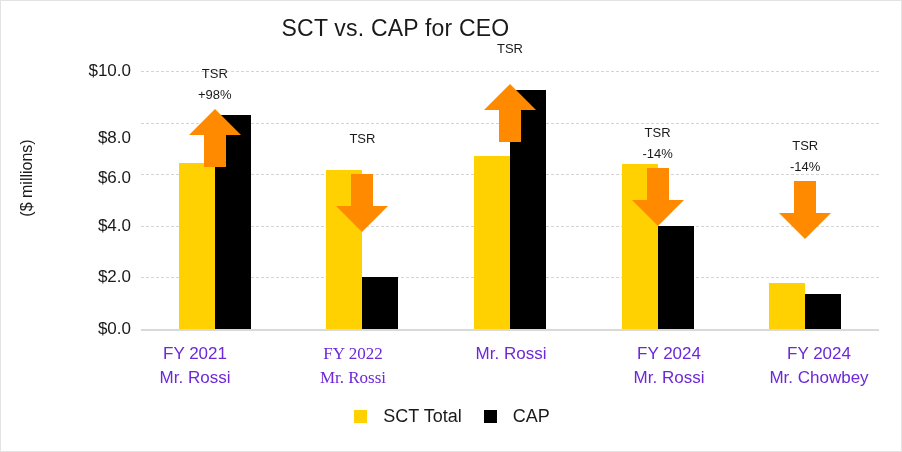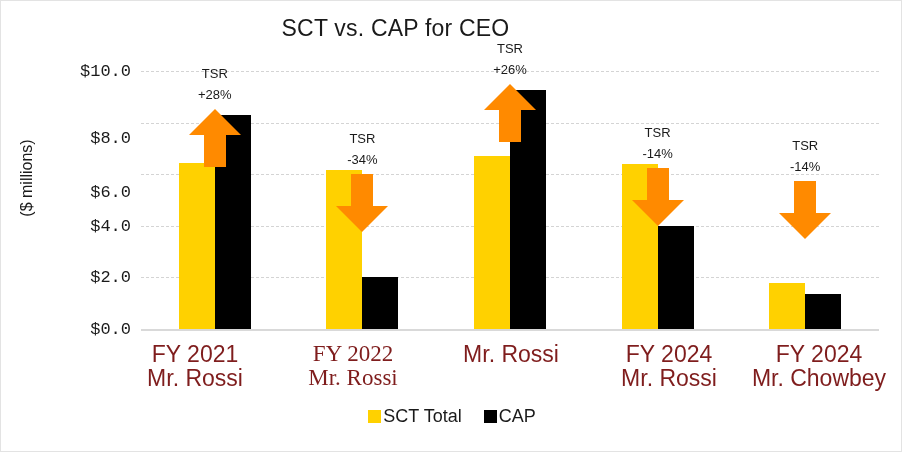--- a/index.html
+++ b/index.html
@@ -55,21 +55,20 @@
     border-top: 2px solid #d9d9d9;
   }
   .ytick {
     position: absolute;
     left: 52px;
     width: 78px;
     text-align: right;
     font-size: 17px;
     color: #1a1a1a;
     transform: translateY(-50%);
-    font-family: Liberation Mono, monospace;
   }
 
   
   .bar {
     position: absolute;
     bottom: 0;
   }
   .bar.sct { background: #FFD100; }
   .bar.cap { background: #000000; }
 
@@ -82,52 +81,52 @@
     color: #1a1a1a;
     white-space: pre;
   }
 
   .arrow-wrap { position: absolute; }
 
   
   .cat-label {
     position: absolute;
     text-align: center;
-    font-size: 23px;
+    font-size: 17px;
     line-height: 24px;
-    color: #7f1d1d;
+    color: #6d28d9;
   }
 
   
   #legend {
     position: absolute;
     left: 0; top: 405px; width: 902px;
     display: flex;
     justify-content: center;
     align-items: center;
     gap: 22px;
   }
-  .legend-item { display: flex; align-items: center; gap: 2px; }
+  .legend-item { display: flex; align-items: center; gap: 16px; }
   .legend-swatch { width: 13px; height: 13px; display: inline-block; }
   .legend-swatch.sct { background: #FFD100; }
   .legend-swatch.cap { background: #000000; }
   .legend-text { font-size: 18px; color: #1a1a1a; }
 </style>
 </head>
 <body>
 
 <div id="chart-root">
 
   <div id="chart-title">SCT vs. CAP for CEO</div>
 
   <div id="y-axis-title">($ millions)</div>
 
   <div class="ytick" style="top:70px;">$10.0</div>
   <div class="ytick" style="top:137px;">$8.0</div>
-  <div class="ytick" style="top:191px;">$6.0</div>
+  <div class="ytick" style="top:177px;">$6.0</div>
   <div class="ytick" style="top:224.8px;">$4.0</div>
   <div class="ytick" style="top:276.4px;">$2.0</div>
   <div class="ytick" style="top:328px;">$0.0</div>
 
   <div id="plot-area">
 
     <div class="gridline" style="top:0px;"></div>
     <div class="gridline" style="top:51.6px;"></div>
     <div class="gridline" style="top:103.2px;"></div>
     <div class="gridline" style="top:154.8px;"></div>
@@ -143,29 +142,29 @@
         <div class="bar cap" style="left: 369px; width: 36px; height: 238.65px;"></div>
         <div class="bar sct" style="left: 480.6px; width: 36px; height: 165.12px;"></div>
         <div class="bar cap" style="left: 516.6px; width: 36px; height: 103.2px;"></div>
         <div class="bar sct" style="left: 628.2px; width: 36px; height: 46.44px;"></div>
         <div class="bar cap" style="left: 664.2px; width: 36px; height: 34.83px;"></div>
       </div>
     <div id="annotations">
         <div class="arrow-wrap" style="left: 47.8px; top: 37.86px; width: 52px; height: 58px;"><svg width="52" height="58" viewBox="0 0 52 58">
             <path fill="#FF8A00" d="M26 0 L52 26 L37 26 L37 58 L15 58 L15 26 L0 26 Z"></path>
           </svg></div>
-        <div class="tsr-label" style="left: 8.8px; width: 130px; top: -8.14px;"><div>TSR</div><div>+28%</div></div>
+        <div class="tsr-label" style="left: 8.8px; width: 130px; top: -8.14px;"><div>TSR</div><div>+98%</div></div>
         <div class="arrow-wrap" style="left: 195.4px; top: 103.33px; width: 52px; height: 58px;"><svg width="52" height="58" viewBox="0 0 52 58">
             <path fill="#FF8A00" d="M26 58 L52 32 L37 32 L37 0 L15 0 L15 32 L0 32 Z"></path>
           </svg></div>
-        <div class="tsr-label" style="left: 156.4px; width: 130px; top: 57.33px;"><div>TSR</div><div>-34%</div></div>
+        <div class="tsr-label" style="left: 156.4px; width: 130px; top: 57.33px;"><div>TSR</div></div>
         <div class="arrow-wrap" style="left: 343px; top: 13.35px; width: 52px; height: 58px;"><svg width="52" height="58" viewBox="0 0 52 58">
             <path fill="#FF8A00" d="M26 0 L52 26 L37 26 L37 58 L15 58 L15 26 L0 26 Z"></path>
           </svg></div>
-        <div class="tsr-label" style="left: 304px; width: 130px; top: -32.65px;"><div>TSR</div><div>+26%</div></div>
+        <div class="tsr-label" style="left: 304px; width: 130px; top: -32.65px;"><div>TSR</div></div>
         <div class="arrow-wrap" style="left: 490.6px; top: 96.88px; width: 52px; height: 58px;"><svg width="52" height="58" viewBox="0 0 52 58">
             <path fill="#FF8A00" d="M26 58 L52 32 L37 32 L37 0 L15 0 L15 32 L0 32 Z"></path>
           </svg></div>
         <div class="tsr-label" style="left: 451.6px; width: 130px; top: 50.88px;"><div>TSR</div><div>-14%</div></div>
         <div class="arrow-wrap" style="left: 638.2px; top: 110px; width: 52px; height: 58px;"><svg width="52" height="58" viewBox="0 0 52 58">
             <path fill="#FF8A00" d="M26 58 L52 32 L37 32 L37 0 L15 0 L15 32 L0 32 Z"></path>
           </svg></div>
         <div class="tsr-label" style="left: 599.2px; width: 130px; top: 64px;"><div>TSR</div><div>-14%</div></div>
       </div>
   </div>

